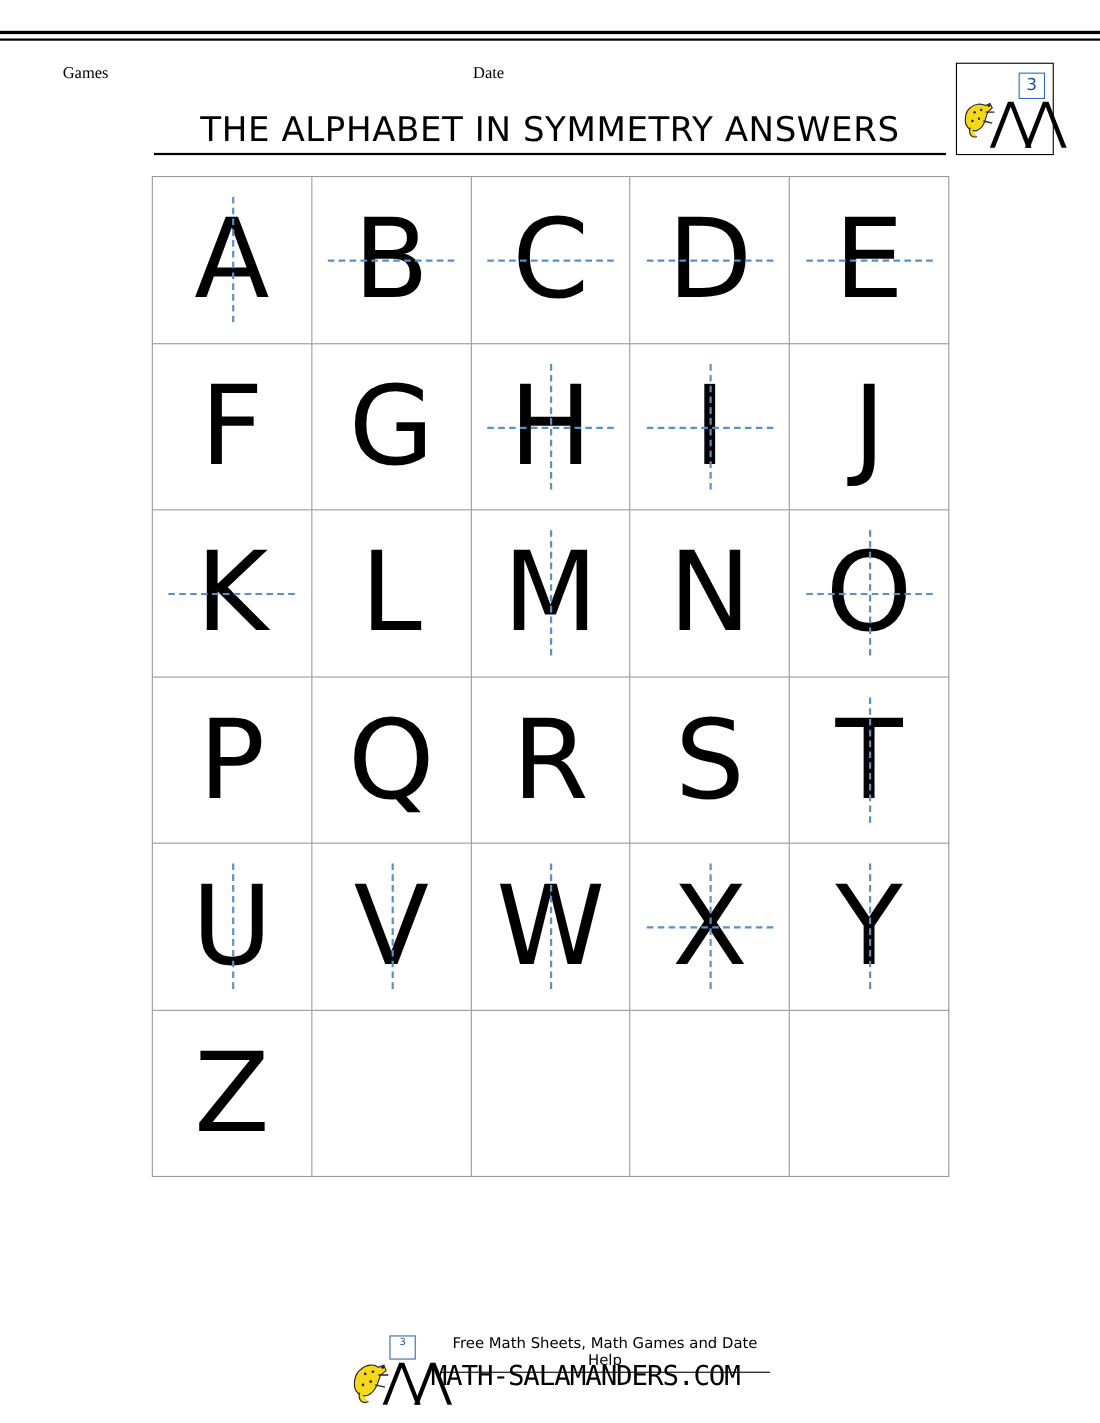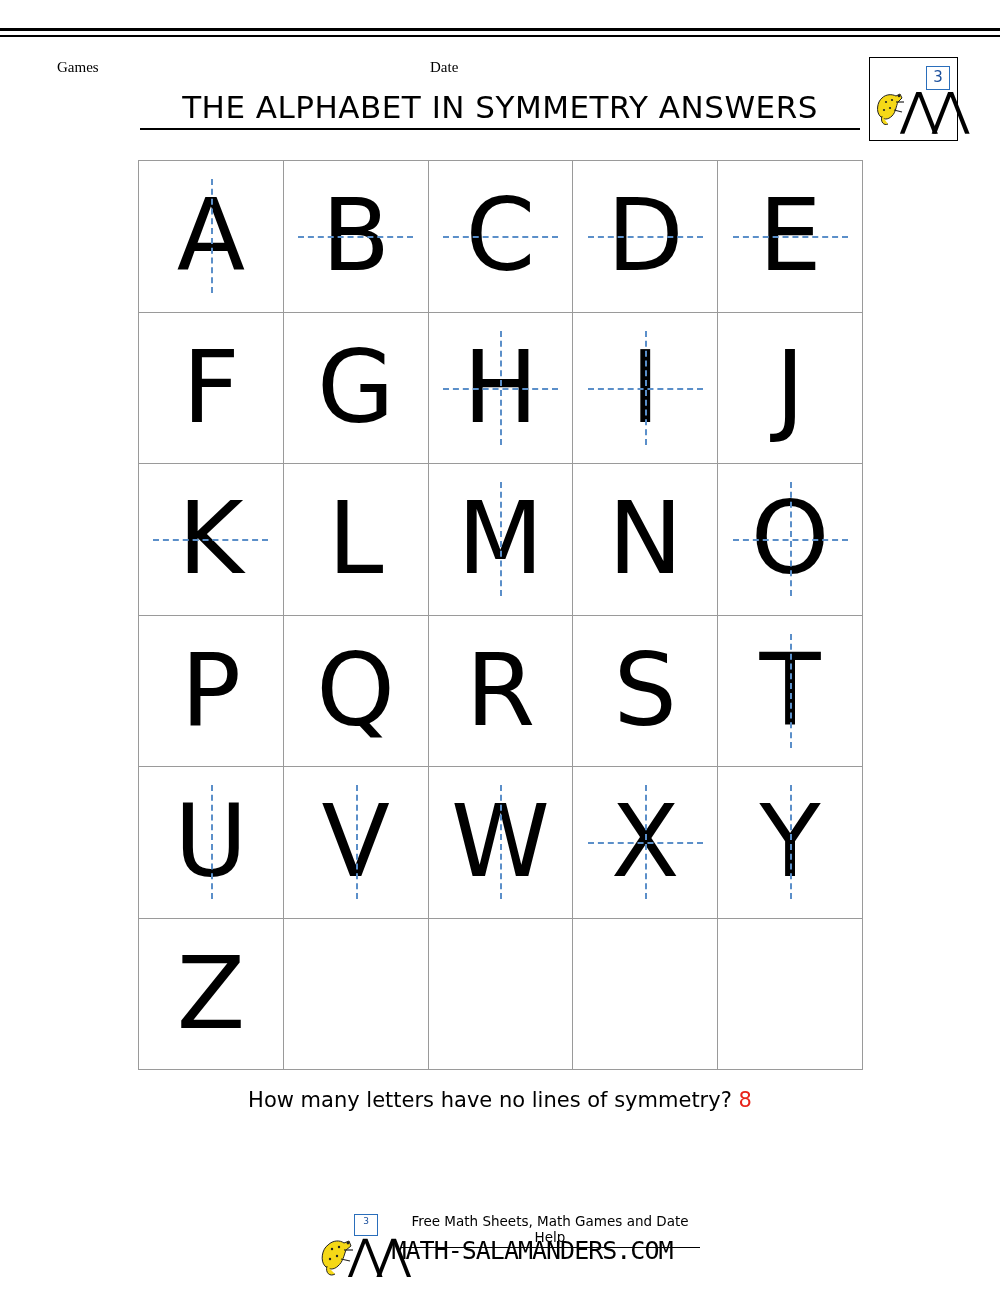--- a/index.html
+++ b/index.html
@@ -44,21 +44,21 @@
   }
   .date-label {
     position: absolute;
     left: 414px; top: 59px;
     font-family: "Liberation Serif", serif;
     font-size: 15px;
     margin-left: 16px;
   }
   .title {
     position: absolute;
-    left: 140px; top: 89px;
+    left: 140px; top: 100px;
     width: 720px;
     text-align: center;
     font-family: "DejaVu Sans", sans-serif;
     font-size: 31px;
     letter-spacing: 0.5px;
     border-bottom: 2px solid #000;
     padding-bottom: 3px;
   }
   
   .logo-box {
@@ -359,24 +359,20 @@
         <div class="letter"></div>
       </div>
       <div class="cell">
         <div class="letter"></div>
       </div>
       <div class="cell">
         <div class="letter"></div>
       </div>
     </div>
 
-  <div class="question">
-    <span>How many letters have no lines of symmetry?</span>
-    <span class="answer">8</span>
-  </div>
 
   <div class="footer">
     <div class="footer-inner">
       <svg class="sal2" viewBox="0 0 46 62">
         <g fill="#f5d817" stroke="#222" stroke-width="1">
           <path d="M7 50 C2 45 4 33 10 29 C15 24 22 24 26 27 L31 25 L33 30 L28 34 C26 39 25 46 20 50 C16 54 10 54 7 50 Z"></path>
           <path d="M9 50 C7 57 12 61 17 58"></path>
         </g>
         <g fill="#222">
           <circle cx="30" cy="27" r="1.4"></circle>

